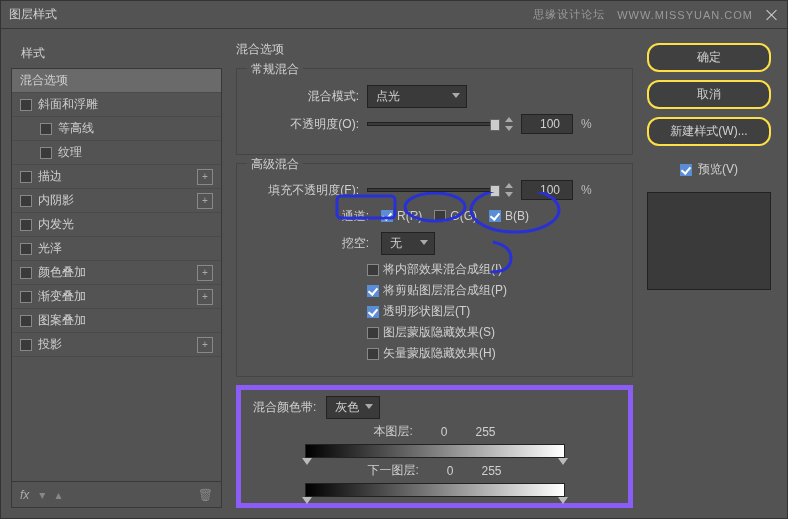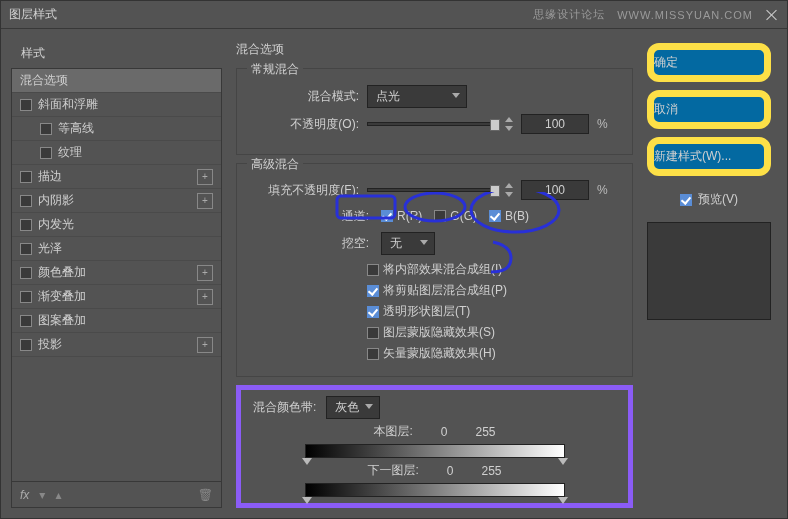--- a/index.html
+++ b/index.html
@@ -31,32 +31,32 @@
 .fieldset{border:1px solid #454545;padding:10px 12px 14px;margin:0 4px;position:relative}
 .fieldset>.legend{position:absolute;top:-8px;left:10px;background:#535353;padding:0 4px}
 .form-row{display:flex;align-items:center;gap:8px;margin:6px 0;min-height:20px}
 .lbl{width:110px;text-align:right;flex-shrink:0}
 .lbl-s{width:56px;text-align:right;flex-shrink:0}
 .select{background:#3a3a3a;border:1px solid #222;padding:2px 20px 2px 8px;position:relative;min-width:100px}
 .select:after{content:"";position:absolute;right:6px;top:7px;border-left:4px solid transparent;border-right:4px solid transparent;border-top:5px solid #aaa}
 .select.sm{min-width:54px}
 .slider-track{height:4px;background:#3a3a3a;border:1px solid #222;position:relative;width:130px}
 .slider-thumb{position:absolute;top:-4px;width:10px;height:12px;background:#ccc;border:1px solid #666}
-.num-box{width:68px;background:#3a3a3a;border:1px solid #222;padding:2px 4px;text-align:center}
+.num-box{width:52px;background:#3a3a3a;border:1px solid #222;padding:2px 12px;text-align:right}
 .pct{color:#bbb}
 .chan-row{margin-left:64px;display:flex;align-items:center;gap:12px}
 .cbwrap{display:flex;align-items:center;gap:4px}
 .opt-col{margin-left:118px;display:flex;flex-direction:column;gap:4px}
 .blend-if{border:5px solid #8b5cf6;margin:0 4px;padding:2px 12px}
 .bi-row{display:flex;align-items:center;gap:10px;margin:4px 0}
 .gradient-bar{position:relative;width:260px;height:14px;background:linear-gradient(to right,#000,#fff);border:1px solid #222}
 .tri{position:absolute;top:13px;width:0;height:0;border-left:5px solid transparent;border-right:5px solid transparent;border-top:7px solid #bbb}
 .tri.l{left:-4px}.tri.r{right:-4px}
 .right-col{width:130px;display:flex;flex-direction:column;gap:8px;padding:4px 6px 0 0}
-.btn{border:7px solid #fde047;border-radius:12px;padding:4px 0;background:#0369a1;cursor:pointer}
+.btn{border:2px solid #fde047;border-radius:12px;padding:4px 0;text-align:center;background:#404040;cursor:pointer}
 .preview-box{margin-top:6px;height:98px;background:#3a3a3a;border:1px solid #222}
 .prev-row{display:flex;align-items:center;justify-content:center;gap:6px;margin-top:7px}
 .annot{position:absolute;pointer-events:none}
 .spinner{display:inline-block;width:8px;height:14px;position:relative}
 .spinner:before{content:"";position:absolute;top:0;left:0;border-left:4px solid transparent;border-right:4px solid transparent;border-bottom:5px solid #aaa}
 .spinner:after{content:"";position:absolute;bottom:0;left:0;border-left:4px solid transparent;border-right:4px solid transparent;border-top:5px solid #aaa}
 </style>
 </head>
 <body>
 

